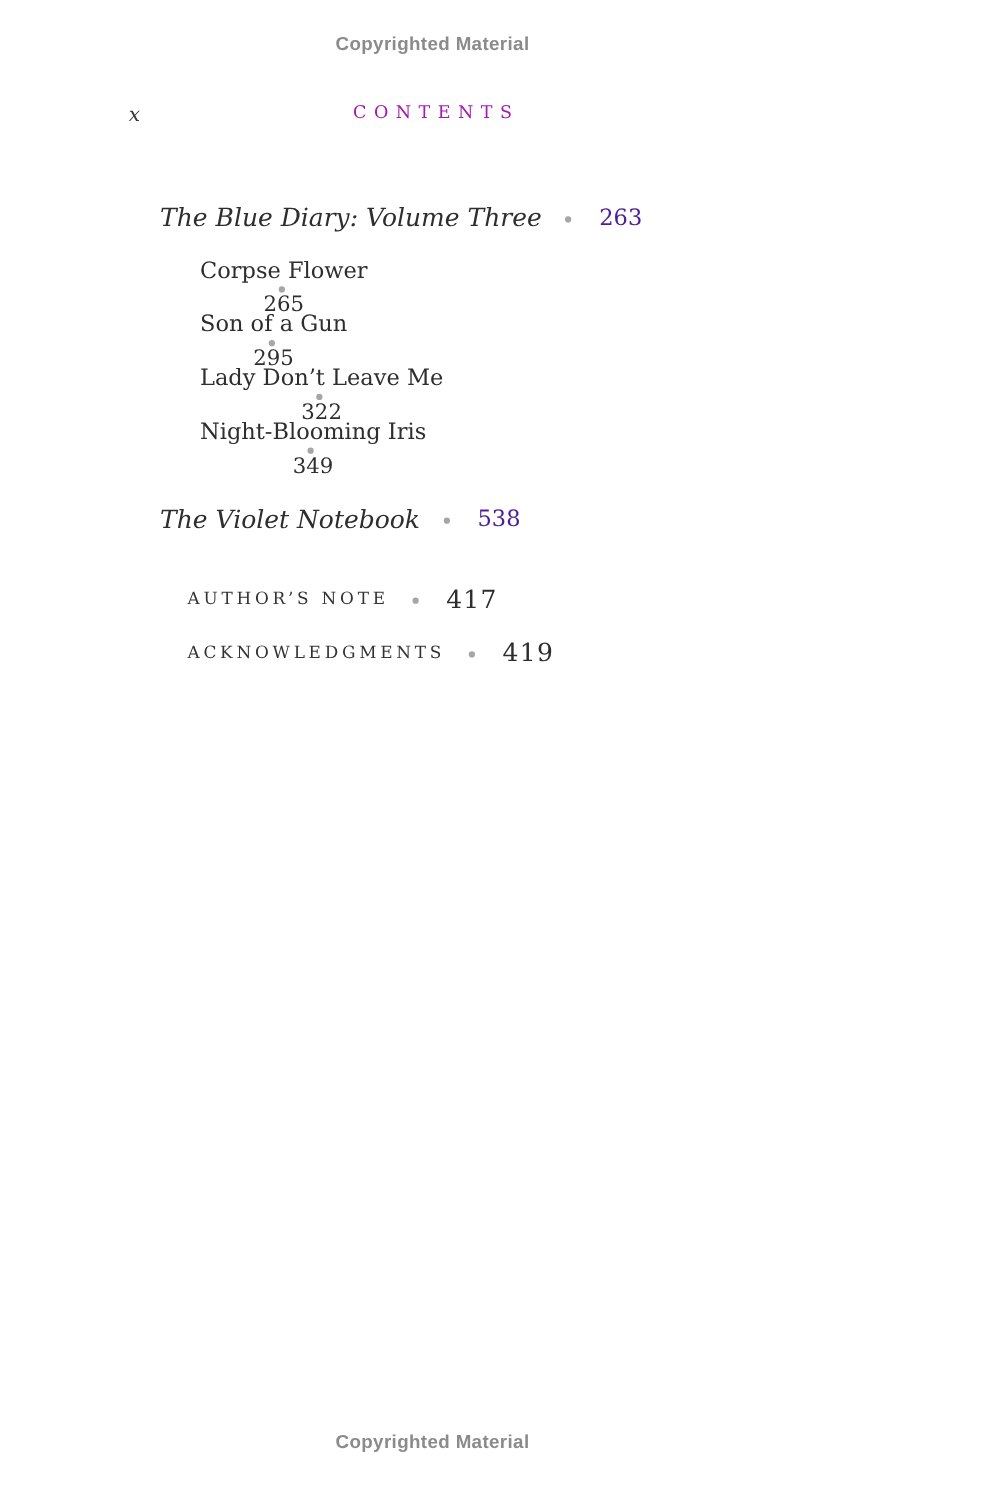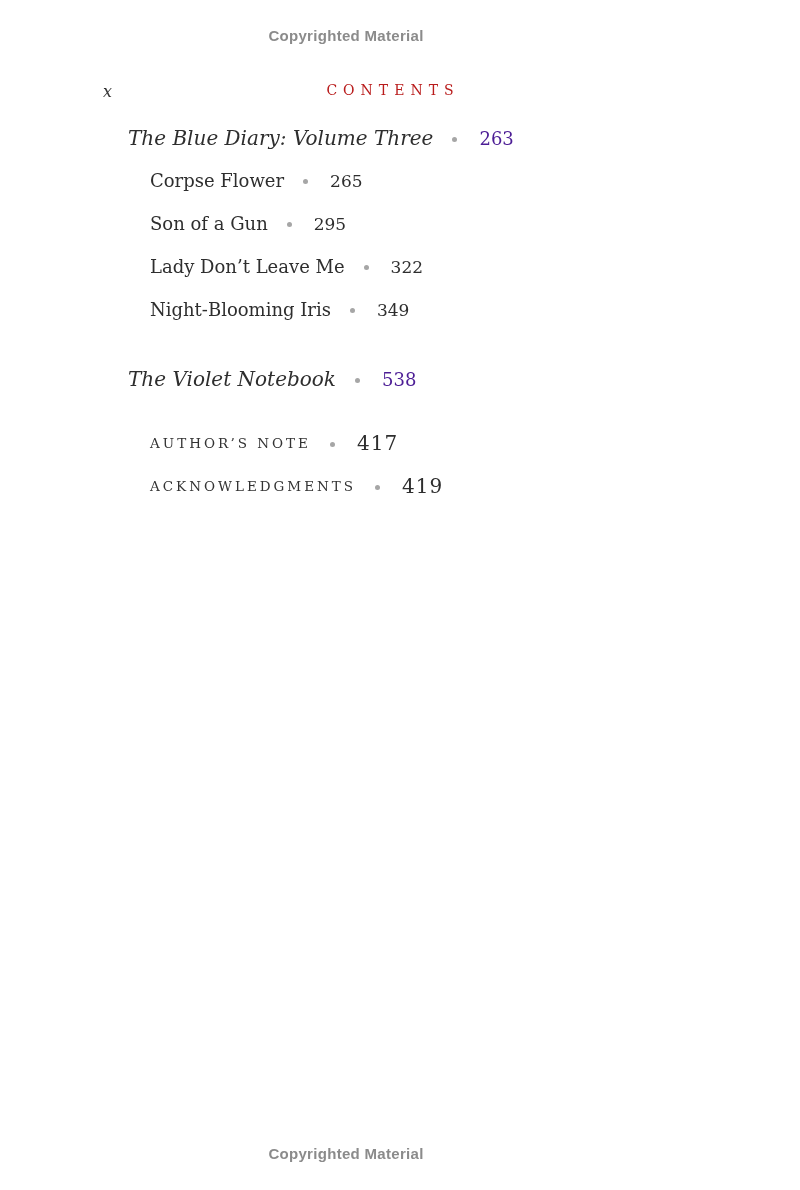--- a/index.html
+++ b/index.html
@@ -45,51 +45,51 @@
     font-size: 16px;
     color: #333333;
   }
   .contents-title {
     position: absolute;
     left: 0;
     width: 100%;
     text-align: center;
     font-size: 14px;
     letter-spacing: 6px;
-    color: #b91c1c;
+    color: #a21caf;
     text-indent: 6px; 
-    padding-left: 44px;
   }
 
   .toc-row {
     position: absolute;
     left: 128px;
     display: flex;
     align-items: center;
     white-space: nowrap;
+    margin-top: 36px;
   }
   .toc-row .dot {
     display: inline-block;
     width: 5px;
     height: 5px;
     border-radius: 50%;
     background: #a6a6a6;
     margin: 2px 22px 0 19px;
     flex: 0 0 auto;
   }
   .part-row .title {
     font-style: italic;
     font-size: 20px;
     color: #2e2e2e;
   }
   .part-row .pg {
     font-size: 18px;
     color: #4c1d95;
   }
-  .chapter-row { left: 150px; }
+  .chapter-row { left: 160px; flex-direction: column; }
   .chapter-row .title {
     font-size: 18px;
     color: #2e2e2e;
   }
   .chapter-row .pg {
     font-size: 17px;
     color: #2e2e2e;
     text-align: right;
   }
   .back-row { left: 150px; }

